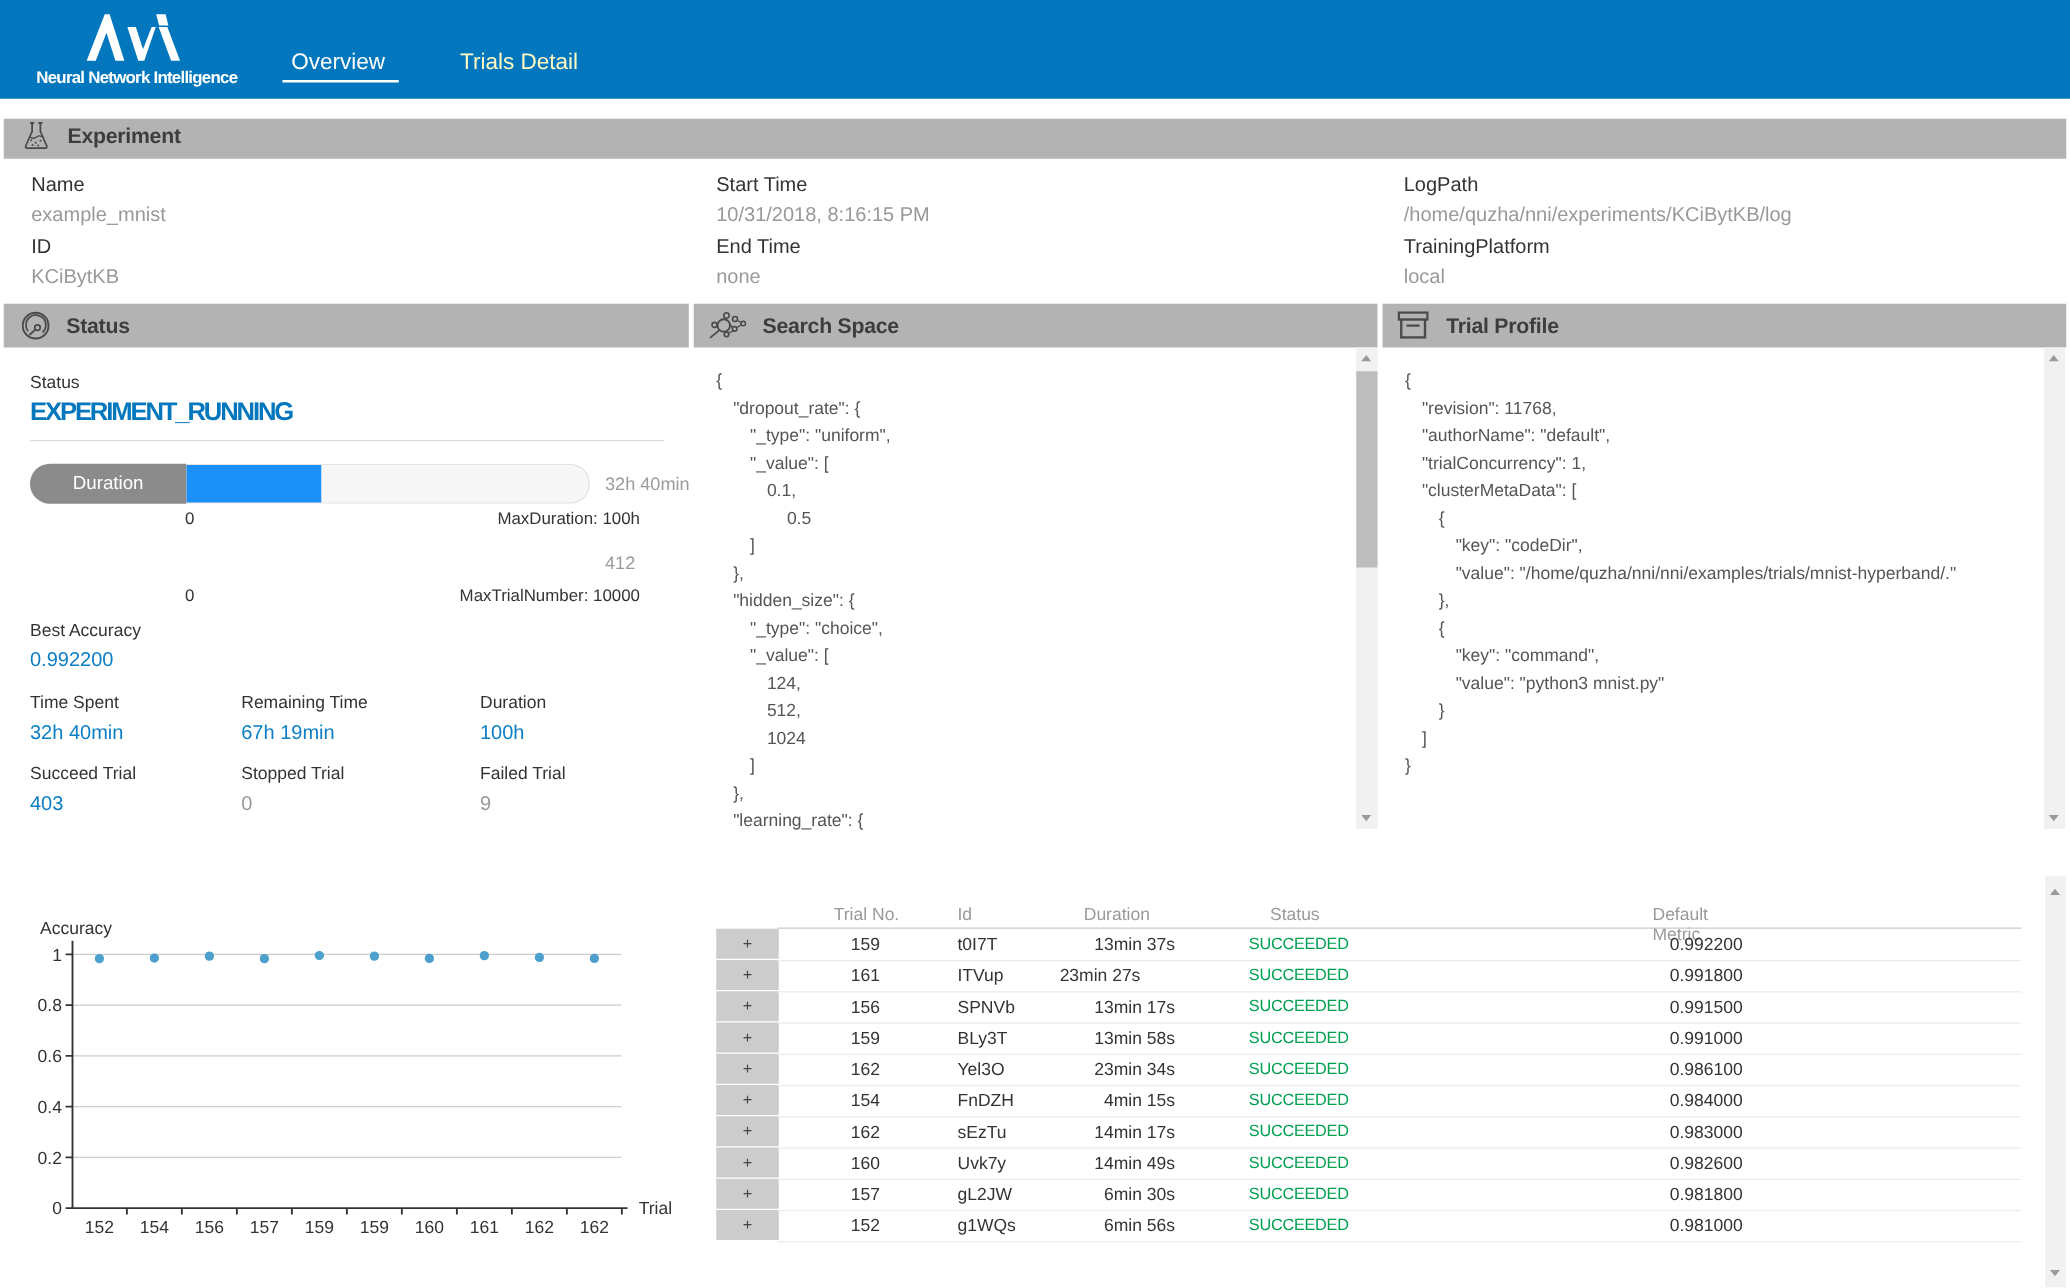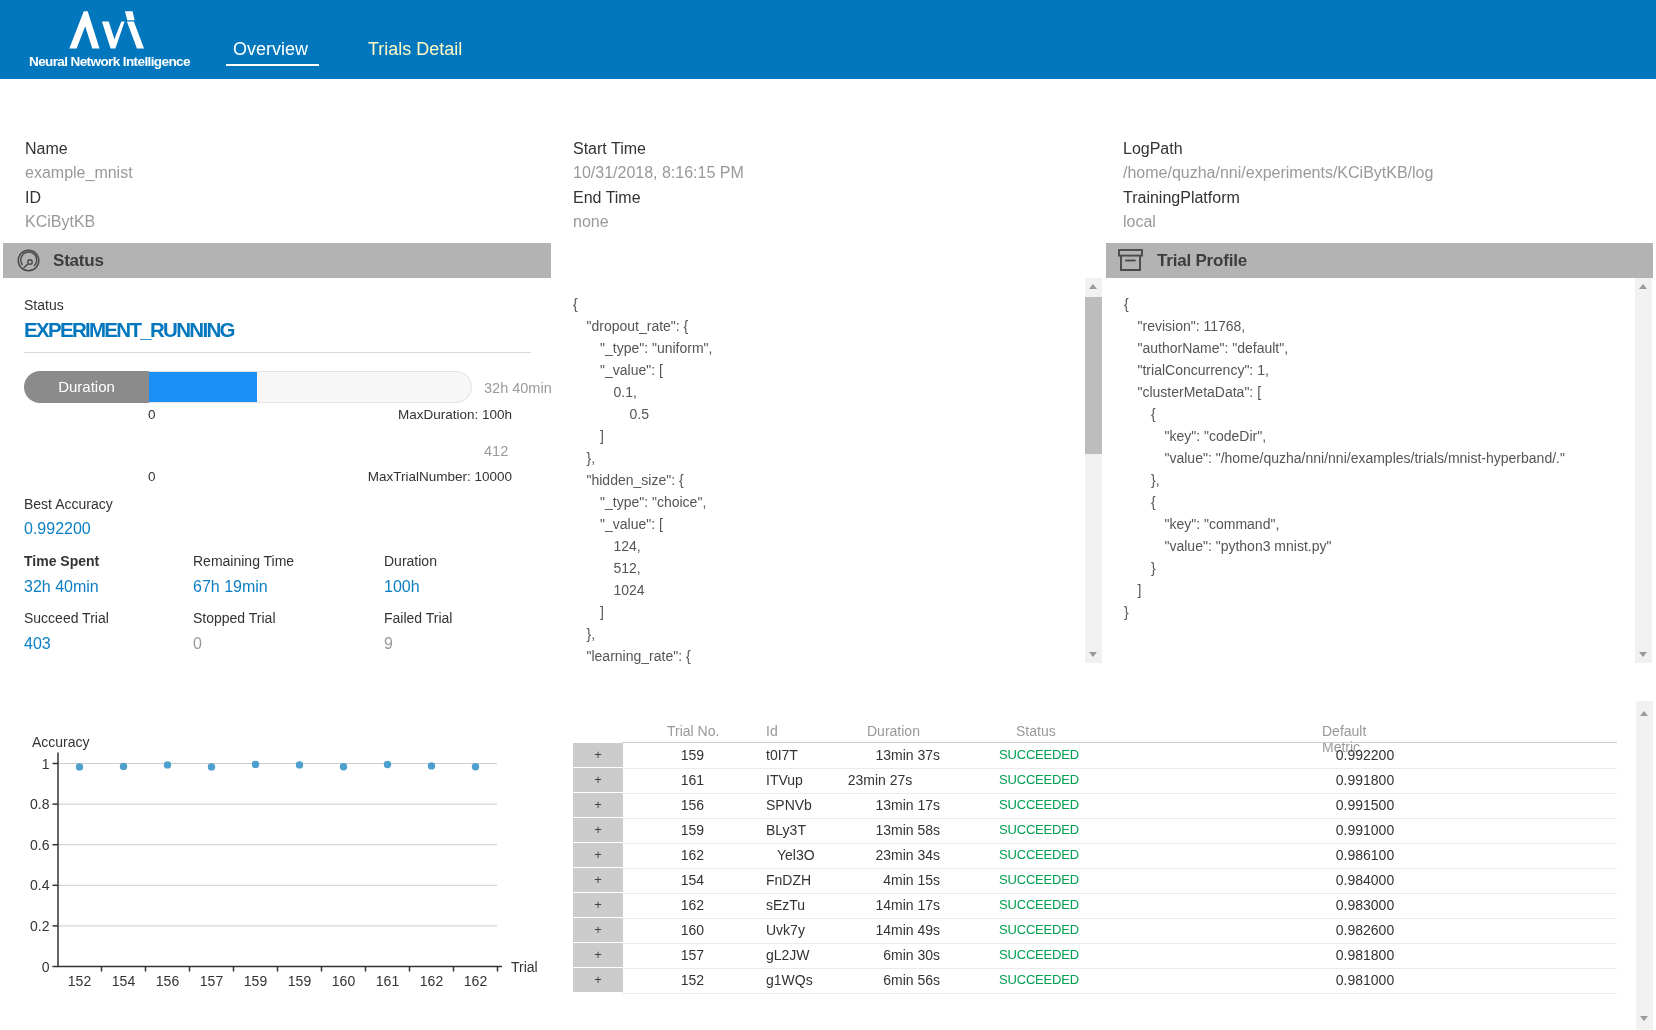--- a/index.html
+++ b/index.html
@@ -70,20 +70,33 @@
     <path d="M57.9 10.5 L64.9 10.5 L75.0 37.5 L67.9 37.5 Z" fill="#fff"></path>
 
     <path d="M55.9 0.3 L63.5 0.3 L65.7 9.3 L58.3 9.3 Z" fill="#fff"></path>
   </svg>
   <div id="brand">Neural Network Intelligence</div>
   <div class="nav" id="nav1">Overview</div>
   <div id="nav1u"></div>
   <div class="nav" id="nav2">Trials Detail</div>
 </div>
 
+<div class="secbar" style="left:3px; top:95px; width:1650px; height:32px;">
+  <svg class="icon" style="left:16px; top:2px;" width="20" height="23" viewBox="0 0 20 23">
+    <path d="M6.7 1.4 L6.7 8 L1.6 19.8 Q1.1 21.4 2.8 21.4 L17.2 21.4 Q18.9 21.4 18.4 19.8 L13.3 8 L13.3 1.4" fill="none" stroke="#4a4a4a" stroke-width="1.4"></path>
+    <path d="M5 1.2 L8.4 1.2 M11.6 1.2 L15 1.2" stroke="#4a4a4a" stroke-width="1.4" fill="none"></path>
+    <path d="M4.6 12.2 Q7.4 14.8 10.2 12.6 Q12.6 10.8 14.6 12.6" fill="none" stroke="#4a4a4a" stroke-width="1.1"></path>
+    <circle cx="6" cy="15.2" r="0.8" fill="#4a4a4a"></circle>
+        <circle cx="9.6" cy="17.2" r="0.8" fill="#4a4a4a"></circle>
+    <circle cx="13.4" cy="15.6" r="0.8" fill="#4a4a4a"></circle>
+        <circle cx="7" cy="19" r="0.8" fill="#4a4a4a"></circle>
+    <circle cx="11.6" cy="19.4" r="0.8" fill="#4a4a4a"></circle>
+  </svg>
+  <div class="ttl" style="left:51px; top:4px;">Experiment</div>
+</div>
 
 <div class="lbl" style="left:25px; top:140px;">Name</div>
 <div class="val" style="left:25px; top:164px;">example_mnist</div>
 <div class="lbl" style="left:25px; top:189px;">ID</div>
 <div class="val" style="left:25px; top:213px;">KCiBytKB</div>
 <div class="lbl" style="left:573px; top:140px;">Start Time</div>
 <div class="val" style="left:573px; top:164px;">10/31/2018, 8:16:15 PM</div>
 <div class="lbl" style="left:573px; top:189px;">End Time</div>
 <div class="val" style="left:573px; top:213px;">none</div>
 <div class="lbl" style="left:1123px; top:140px;">LogPath</div>
@@ -115,34 +128,48 @@
 <div class="axlbl" style="left:148px; top:407px;">0</div>
 <div class="axlbl" style="left:340px; top:407px; width:172px; text-align:right;">MaxDuration: 100h</div>
 
 <div class="barval" style="left:484px; top:443px;">412</div>
 <div class="axlbl" style="left:148px; top:469px;">0</div>
 <div class="axlbl" style="left:300px; top:469px; width:212px; text-align:right;">MaxTrialNumber: 10000</div>
 
 <div class="slabel" style="left:24px; top:496px;">Best Accuracy</div>
 <div class="blueval" style="left:24px; top:520px;">0.992200</div>
 
-<div class="slabel" style="left:24px; top:553px;font-weight:bold;">Time Spent</div>
+<div class="slabel" style="left:24px; top:553px;">Time Spent</div>
 <div class="slabel" style="left:193px; top:553px;">Remaining Time</div>
 <div class="slabel" style="left:384px; top:553px;">Duration</div>
 <div class="blueval" style="left:24px; top:578px;">32h 40min</div>
 <div class="blueval" style="left:193px; top:578px;">67h 19min</div>
 <div class="blueval" style="left:384px; top:578px;">100h</div>
 
 <div class="slabel" style="left:24px; top:610px;">Succeed Trial</div>
 <div class="slabel" style="left:193px; top:610px;">Stopped Trial</div>
 <div class="slabel" style="left:384px; top:610px;">Failed Trial</div>
 <div class="blueval" style="left:24px; top:635px;">403</div>
 <div class="grayval" style="left:193px; top:635px;">0</div>
 <div class="grayval" style="left:384px; top:635px;">9</div>
 
+<div class="secbar" style="left:555px; top:243px; width:547px; height:35px;">
+  <svg class="icon" style="left:10px; top:5px;" width="34" height="24" viewBox="0 0 34 24">
+    <circle cx="14" cy="12.4" r="5" fill="none" stroke="#4a4a4a" stroke-width="1.5"></circle>
+    <circle cx="16.2" cy="4.4" r="2.2" fill="none" stroke="#4a4a4a" stroke-width="1.3"></circle>
+    <circle cx="6.6" cy="11.9" r="2" fill="none" stroke="#4a4a4a" stroke-width="1.3"></circle>
+    <circle cx="23" cy="7.2" r="2" fill="none" stroke="#4a4a4a" stroke-width="1.3"></circle>
+    <circle cx="29.6" cy="10.8" r="1.8" fill="none" stroke="#4a4a4a" stroke-width="1.2"></circle>
+    <circle cx="22.7" cy="15.1" r="1.8" fill="none" stroke="#4a4a4a" stroke-width="1.3"></circle>
+    <circle cx="16.2" cy="19.5" r="1.8" fill="none" stroke="#4a4a4a" stroke-width="1.3"></circle>
+    <path d="M19 11.5 L21 14 M24.8 8.2 L27.9 10.2 M24.4 14.2 L28 11.8 M21.5 16.7 L17.8 18.4" stroke="#4a4a4a" stroke-width="1.1" fill="none"></path>
+    <path d="M10.3 16.3 L3 22.3" stroke="#4a4a4a" stroke-width="1.5" fill="none"></path>
+  </svg>
+  <div class="ttl" style="left:55px; top:8px;">Search Space</div>
+</div>
 
 <div class="json" id="ss">
       <div style="left:573px; top:296px;">{</div>
       <div style="left:586.5px; top:318px;">"dropout_rate": {</div>
       <div style="left:600px; top:340px;">"_type": "uniform",</div>
       <div style="left:600px; top:362px;">"_value": [</div>
       <div style="left:613.5px; top:384px;">0.1,</div>
       <div style="left:613.5px; top:406px;padding-left:16px;">0.5</div>
       <div style="left:600px; top:428px;">]</div>
       <div style="left:586.5px; top:450px;">},</div>
@@ -278,21 +305,21 @@
       <div class="rowline" style="left:622px; top:792.5px; width:995px;"></div>
       <div class="plusbtn" style="top:818px;">+</div>
       <div class="td" style="left:624px; top:822px; width:80px; text-align:right;">159</div>
       <div class="td" style="left:766px; top:822px;">BLy3T</div>
       <div class="td" style="left:820px; top:822px; width:120px; text-align:right;">13min 58s</div>
       <div class="tdg" style="left:969px; top:822px; width:140px; text-align:center;">SUCCEEDED</div>
       <div class="td" style="left:1265px; top:822px; width:200px; text-align:center;">0.991000</div>
       <div class="rowline" style="left:622px; top:817.5px; width:995px;"></div>
       <div class="plusbtn" style="top:843px;">+</div>
       <div class="td" style="left:624px; top:847px; width:80px; text-align:right;">162</div>
-      <div class="td" style="left:766px; top:847px;margin-left:11px;">Yel3O</div>
+      <div class="td" style="left:766px; top:847px;">Yel3O</div>
       <div class="td" style="left:820px; top:847px; width:120px; text-align:right;">23min 34s</div>
       <div class="tdg" style="left:969px; top:847px; width:140px; text-align:center;">SUCCEEDED</div>
       <div class="td" style="left:1265px; top:847px; width:200px; text-align:center;">0.986100</div>
       <div class="rowline" style="left:622px; top:842.5px; width:995px;"></div>
       <div class="plusbtn" style="top:868px;">+</div>
       <div class="td" style="left:624px; top:872px; width:80px; text-align:right;">154</div>
       <div class="td" style="left:766px; top:872px;">FnDZH</div>
       <div class="td" style="left:820px; top:872px; width:120px; text-align:right;">4min 15s</div>
       <div class="tdg" style="left:969px; top:872px; width:140px; text-align:center;">SUCCEEDED</div>
       <div class="td" style="left:1265px; top:872px; width:200px; text-align:center;">0.984000</div>

